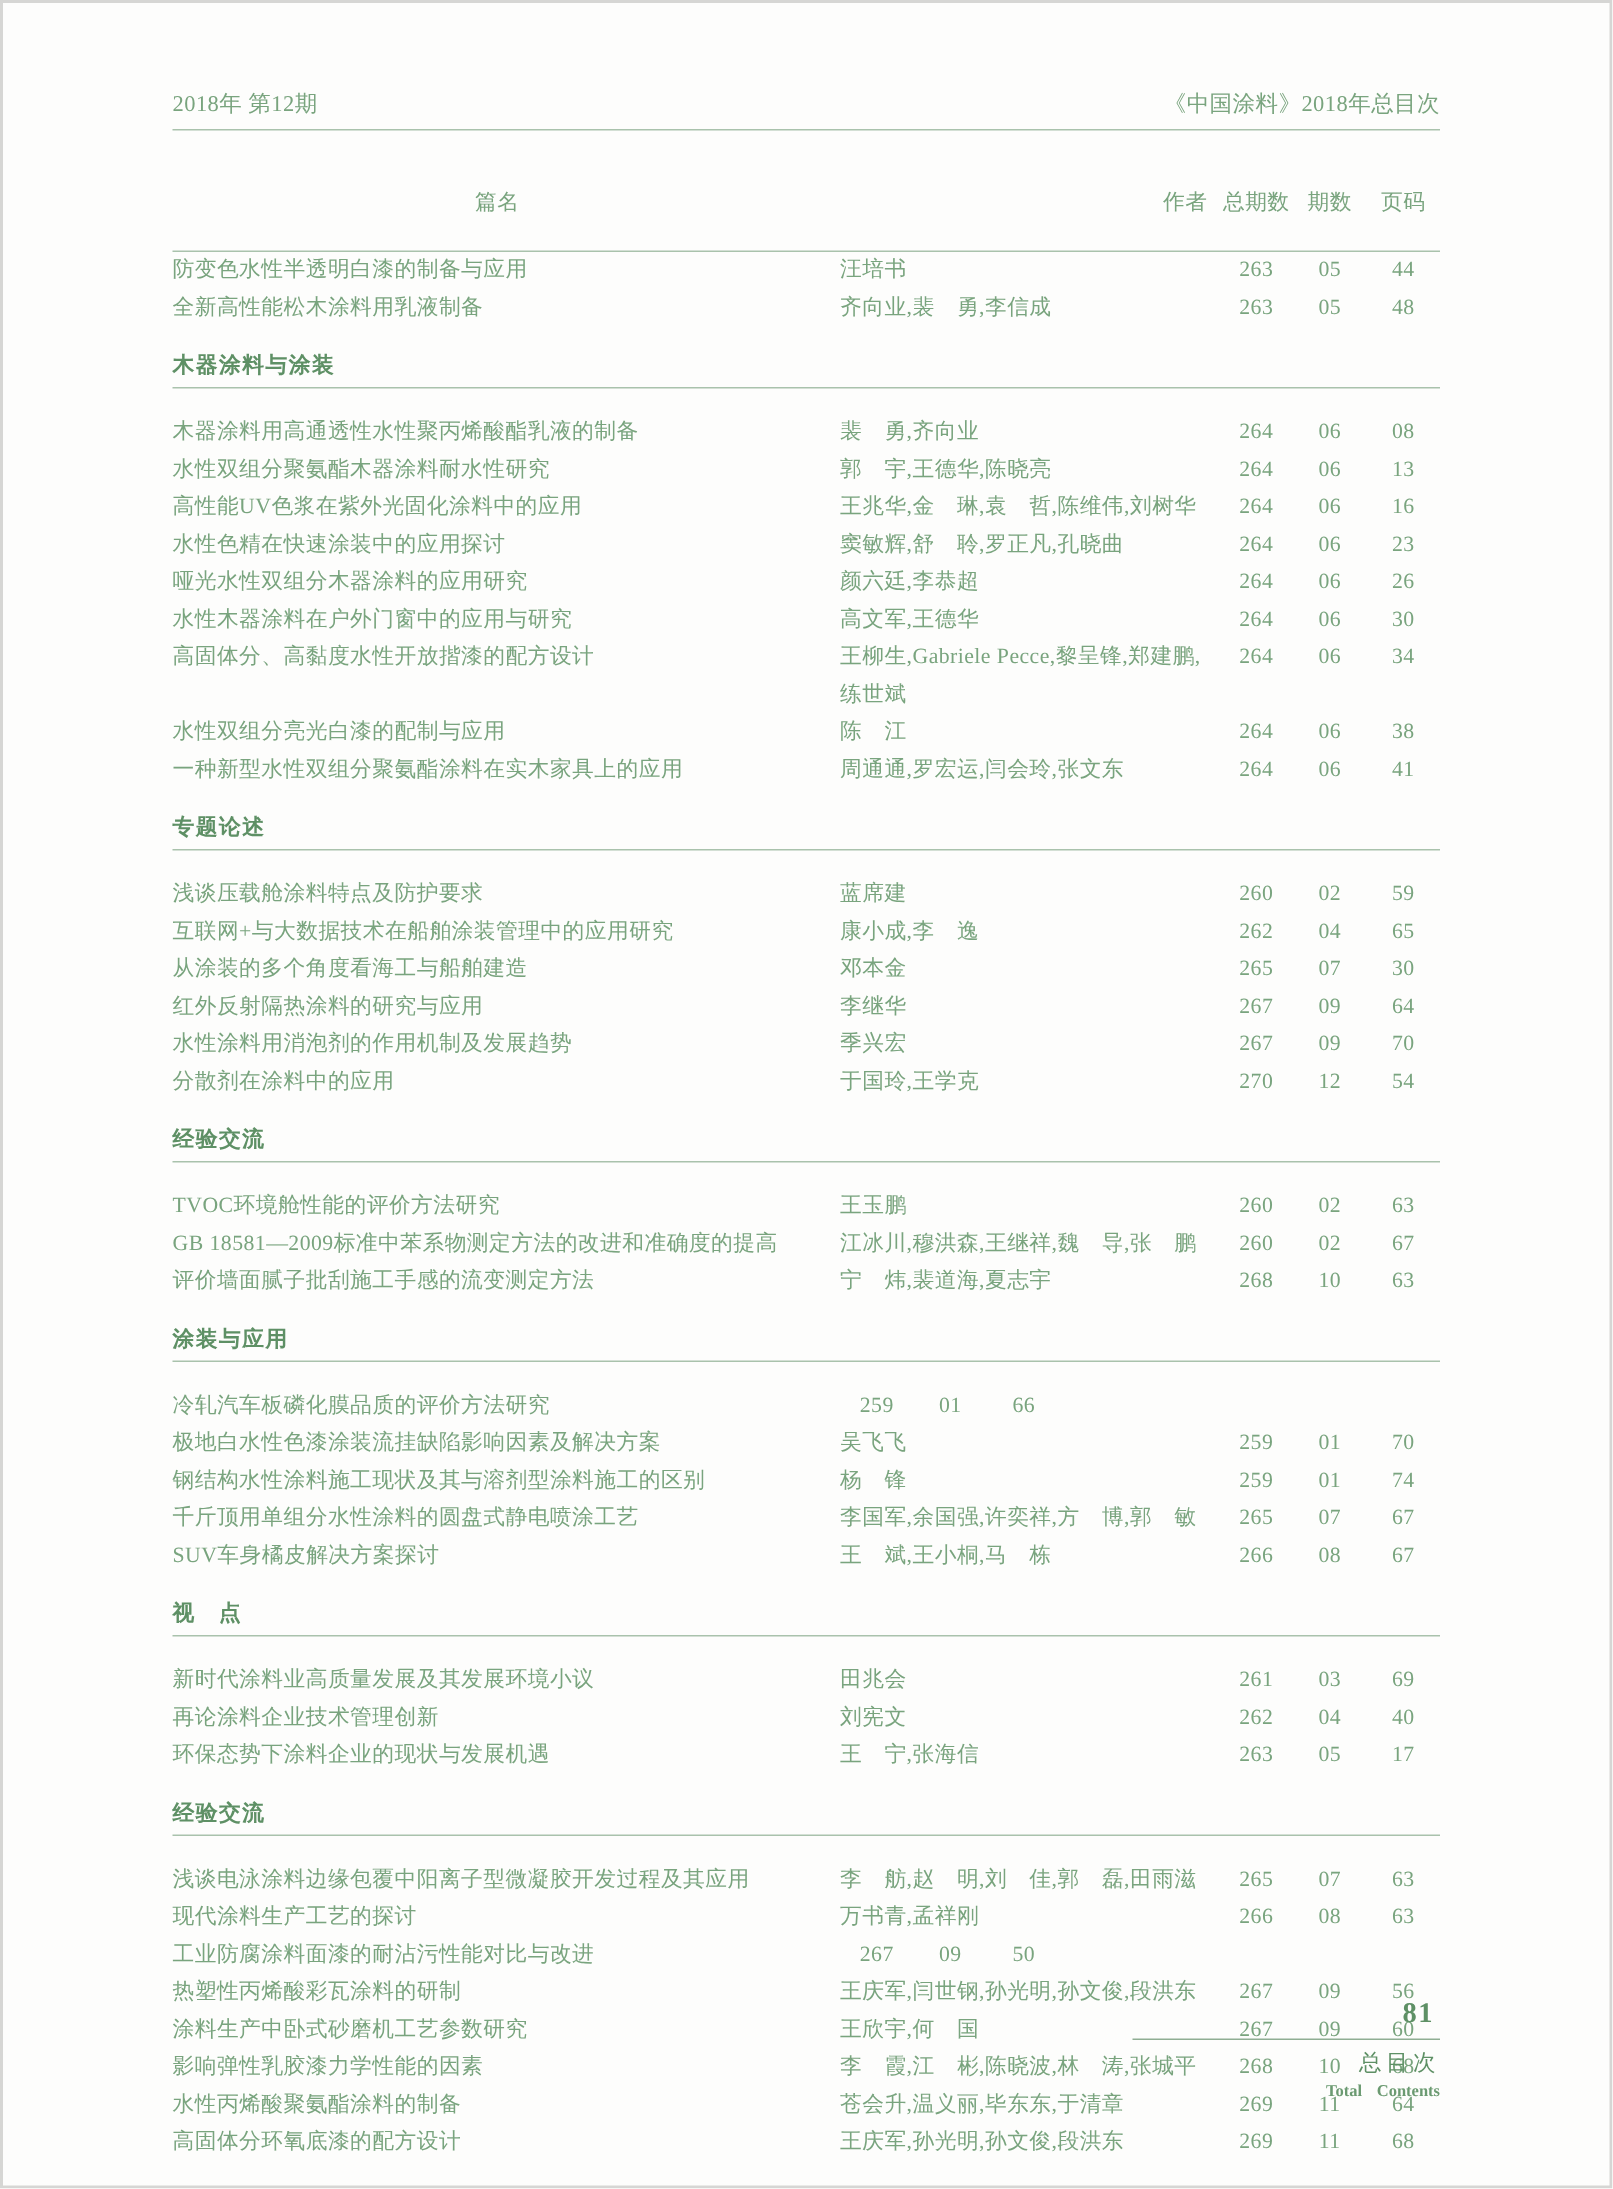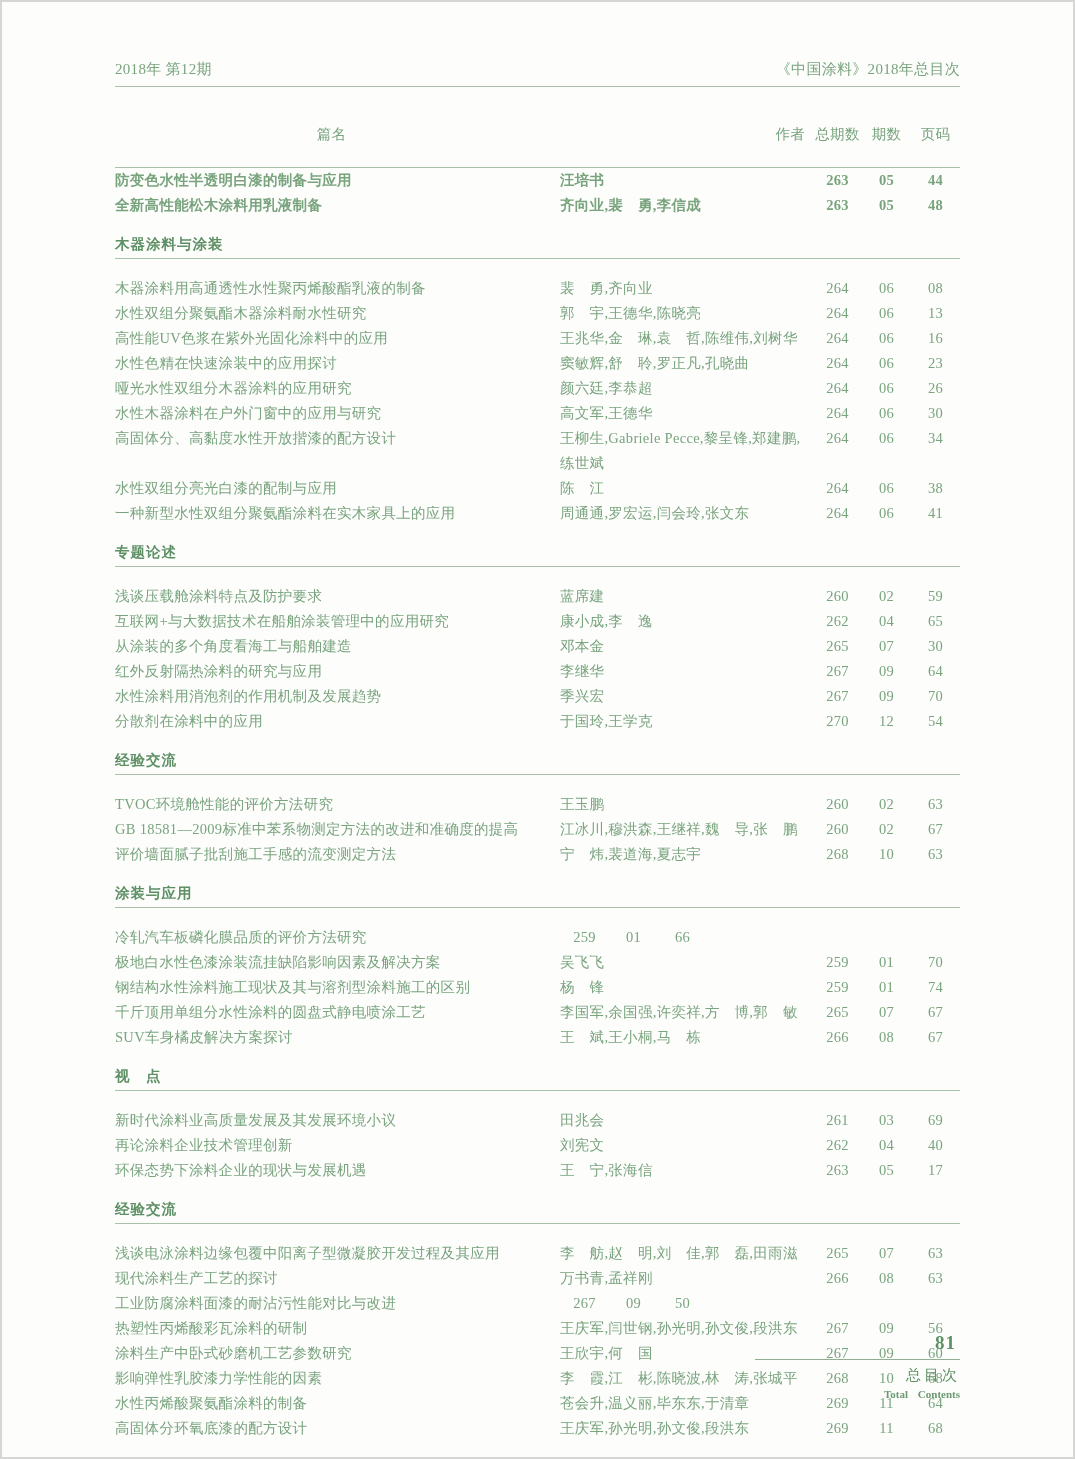--- a/index.html
+++ b/index.html
@@ -43,21 +43,21 @@
     border-bottom:1px solid var(--rule);
     color:var(--green-text);
   }
   .c-title{width:445px;padding-right:12px;}
   .c-authors{flex:1;padding-right:8px;}
   .c-num{width:49px;text-align:center;flex-shrink:0;}
   .colhead .c-title{text-align:center;}
   .colhead .c-authors{text-align:right;}
   
   .section{margin-top:10px;}
-  .section.no-title{margin-top:0;font-weight:bold;}
+  .section.no-title{margin-top:0;}
   .section-title{
     font-weight:bold;
     color:var(--green-dark);
     line-height:20px;
     padding:6px 0 4px 0;
     border-bottom:1px solid var(--rule);
     margin-bottom:17px;
     letter-spacing:1px;
   }
   .row{

